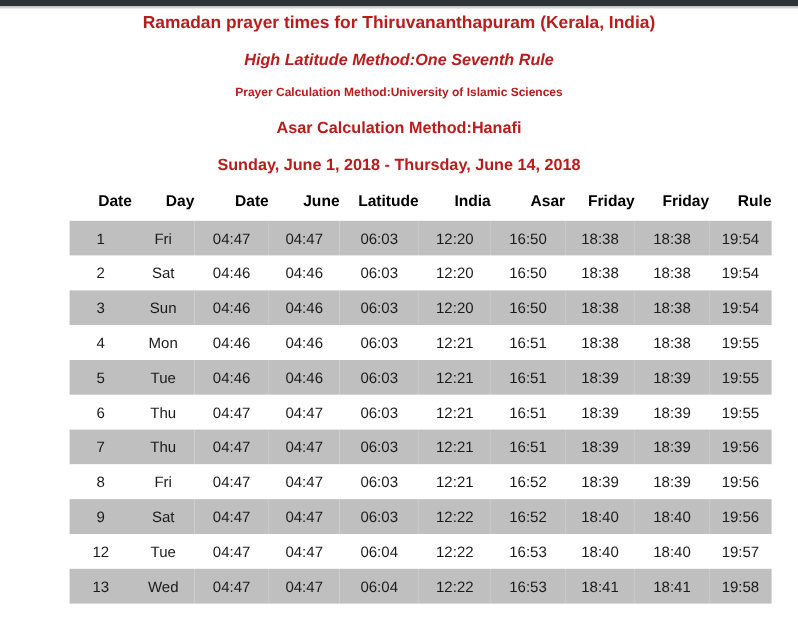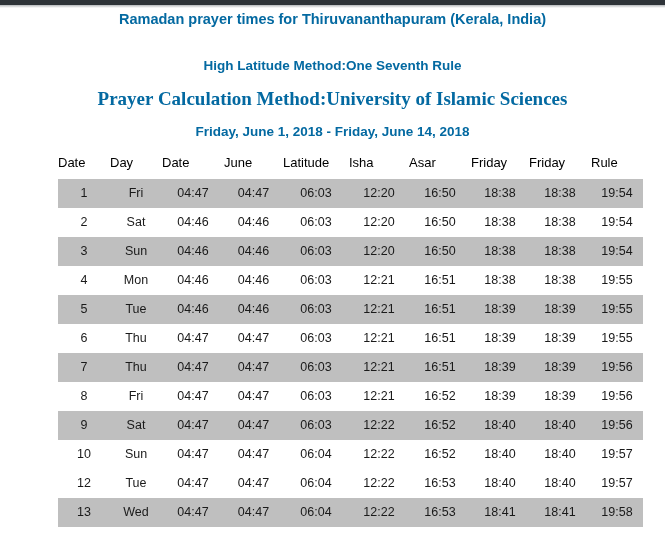--- a/index.html
+++ b/index.html
@@ -30,45 +30,45 @@
     background: linear-gradient(to bottom, rgba(120,125,130,0.55), rgba(255,255,255,0));
   }
   #page {
     position: absolute;
     top: 8px; left: 0;
     width: 665px;
   }
   .heading {
     text-align: center;
     font-weight: bold;
-    color: #0369a1;
+    color: #b91c1c;
     line-height: 1;
     white-space: nowrap;
   }
   #h-title   { font-size: 14.5px; margin-top: 4px; }
-  #h-lat     { font-size: 13.5px; margin-top: 32px; }
-  #h-calc    { font-size: 19px; margin-top: 17px; font-family: Liberation Serif, serif; }
+  #h-lat     { font-size: 13.5px; margin-top: 16px; font-style: italic; }
+  #h-calc    { font-size: 10px; margin-top: 17px; }
   #h-asar    { font-size: 13.5px; margin-top: 17px; }
   #h-range   { font-size: 13.5px; margin-top: 17px; }
 
   #table-wrap {
     margin-top: 15px;
     padding-left: 58px;
     padding-right: 44px;
   }
   table.prayer-table {
     width: 563px;
     border-collapse: collapse;
     table-layout: fixed;
   }
   table.prayer-table th {
     font-size: 13px;
-    font-weight: normal;
+    font-weight: bold;
     color: #000000;
-    text-align: left;
+    text-align: right;
     padding: 0 0 9px 0;
     height: 16px;
     vertical-align: bottom;
     white-space: nowrap;
   }
   table.prayer-table td {
     font-size: 12.5px;
     font-weight: normal;
     color: #1a1a1a;
     text-align: center;
@@ -98,22 +98,23 @@
 <div id="topbar-shadow"></div>
 
 <div id="page">
 
   <div class="heading" id="h-title">Ramadan prayer times for Thiruvananthapuram (Kerala, India)</div>
 
   <div class="heading" id="h-lat">High Latitude Method:One Seventh Rule</div>
 
   <div class="heading" id="h-calc">Prayer Calculation Method:University of Islamic Sciences</div>
 
-
-  <div class="heading" id="h-range">Friday, June 1, 2018 - Friday, June 14, 2018</div>
+  <div class="heading" id="h-asar">Asar Calculation Method:Hanafi</div>
+
+  <div class="heading" id="h-range">Sunday, June 1, 2018 - Thursday, June 14, 2018</div>
 
   <div id="table-wrap">
     <table class="prayer-table">
       <colgroup>
         <col class="c-date">
           <col class="c-day">
           <col class="c-suhur">
           <col class="c-fajr">
         <col class="c-sunrise">
           <col class="c-zohar">
@@ -122,21 +123,21 @@
         <col class="c-magrib">
           <col class="c-isha">
       </colgroup>
       <thead>
         <tr>
           <th>Date</th>
           <th>Day</th>
           <th>Date</th>
           <th>June</th>
           <th>Latitude</th>
-          <th>Isha</th>
+          <th>India</th>
           <th>Asar</th>
           <th>Friday</th>
           <th>Friday</th>
           <th>Rule</th>
         </tr>
       </thead>
       <tbody id="table-body">
           <tr class="band-shaded">
             <td>1</td>
             <td>Fri</td>
@@ -239,32 +240,20 @@
             <td>04:47</td>
             <td>04:47</td>
             <td>06:03</td>
             <td>12:22</td>
             <td>16:52</td>
             <td>18:40</td>
             <td>18:40</td>
             <td>19:56</td>
           </tr>
           <tr class="band-plain">
-            <td>10</td>
-            <td>Sun</td>
-            <td>04:47</td>
-            <td>04:47</td>
-            <td>06:04</td>
-            <td>12:22</td>
-            <td>16:52</td>
-            <td>18:40</td>
-            <td>18:40</td>
-            <td>19:57</td>
-          </tr>
-          <tr class="band-plain">
             <td>12</td>
             <td>Tue</td>
             <td>04:47</td>
             <td>04:47</td>
             <td>06:04</td>
             <td>12:22</td>
             <td>16:53</td>
             <td>18:40</td>
             <td>18:40</td>
             <td>19:57</td>

